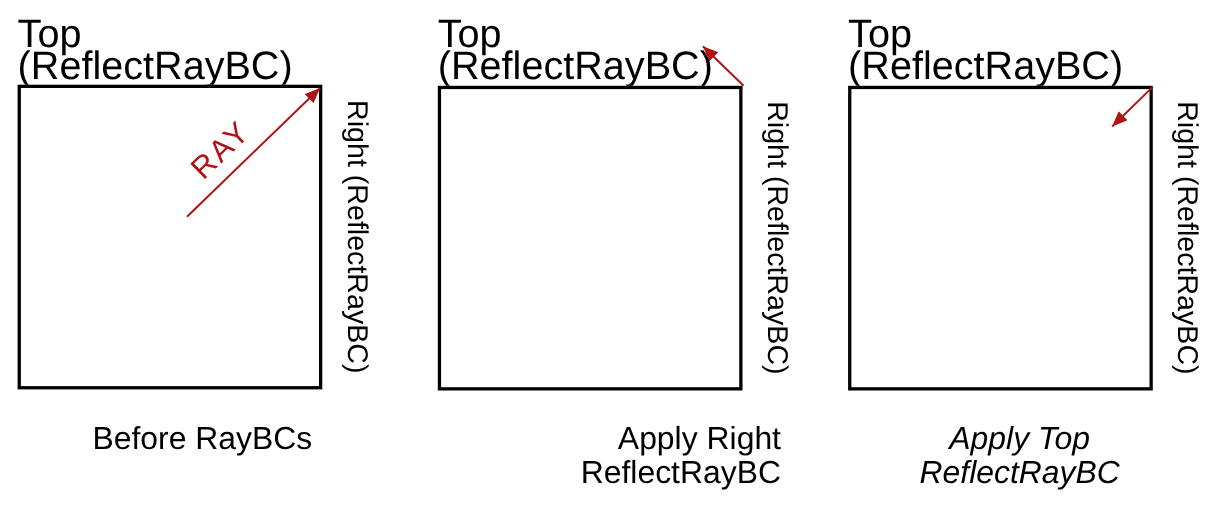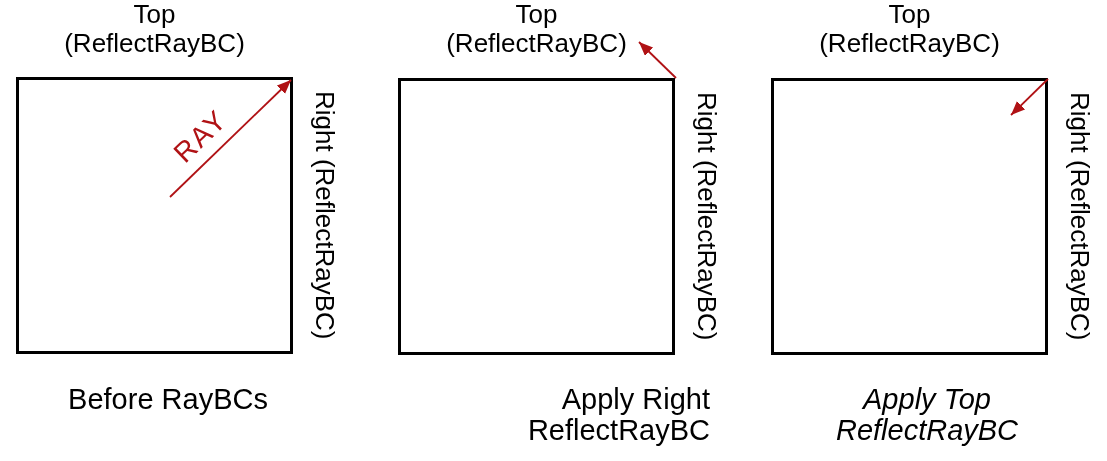--- a/index.html
+++ b/index.html
@@ -15,24 +15,24 @@
   .box {
     position: absolute;
     width: 277px;
     height: 277px;
     box-sizing: border-box;
     border: 3px solid #000000;
     background: #ffffff;
   }
   .top-label {
     position: absolute;
-    top: 0;
+    top: 16px;
     width: 277px;
-    text-align: center;
-    font-size: 26px;
+    text-align: left;
+    font-size: 36px;
     line-height: 29px;
     white-space: pre-line;
   }
   .right-label {
     position: absolute;
     height: 277px;
     width: 38px;
     writing-mode: vertical-rl;
     text-orientation: mixed;
     text-align: center;
@@ -45,21 +45,21 @@
     width: 312px;
     text-align: center;
     font-size: 29px;
     line-height: 31px;
     white-space: pre-line;
   }
   
   .p1 .box         { left: 16px;  top: 77px; }
   .p1 .top-label   { left: 16px; }
   .p1 .right-label { left: 306px; top: 77px; }
-  .p1 .caption     { left: 12px; }
+  .p1 .caption     { left: 28px; }
   
   .p2 .box         { left: 398px; top: 78px; }
   .p2 .top-label   { left: 398px; }
   .p2 .right-label { left: 688px; top: 78px; }
   .p2 .caption     { left: 398px; text-align: right; }
   
   .p3 .box         { left: 771px; top: 78px; }
   .p3 .top-label   { left: 771px; }
   .p3 .right-label { left: 1061px; top: 78px; }
   .p3 .caption     { left: 771px; font-style: italic; }

